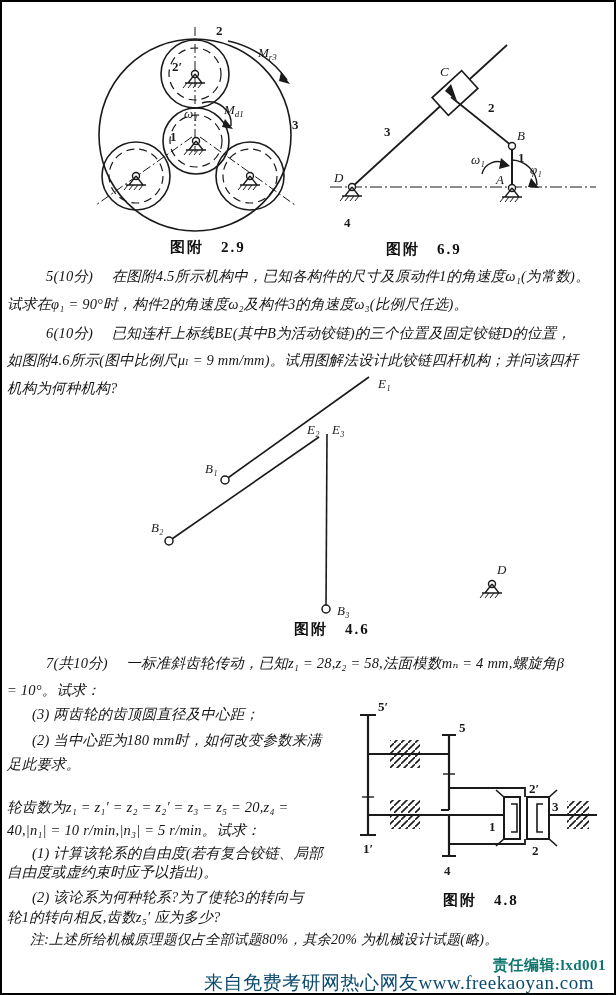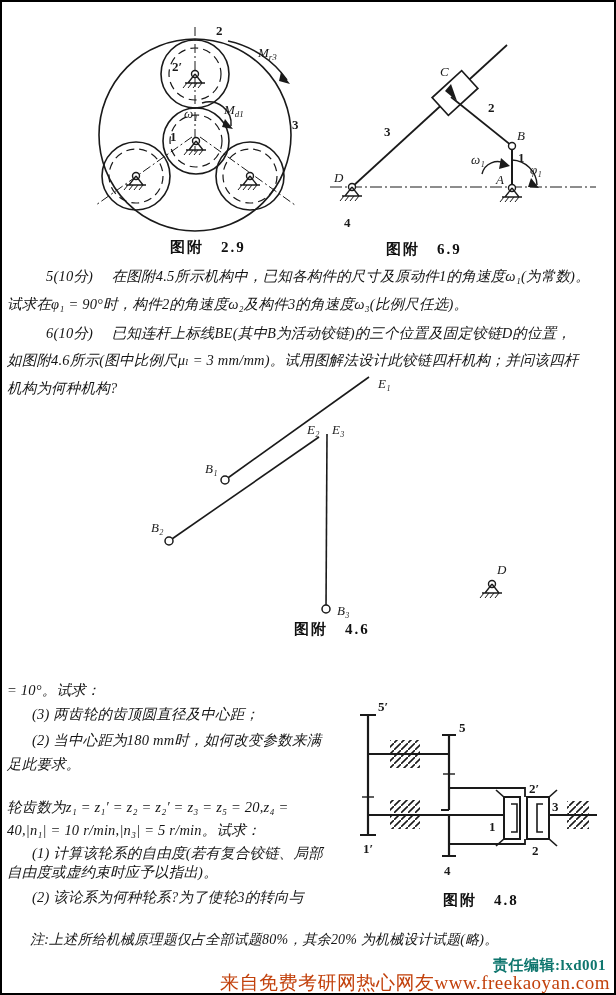--- a/index.html
+++ b/index.html
@@ -9,21 +9,21 @@
     font-family:"Liberation Serif","DejaVu Serif",serif;color:#1a1a1a;overflow:hidden;
   }
   .tl{position:absolute;white-space:nowrap;font-size:14.5px;letter-spacing:.2px;color:#151515;font-style:italic;}
   .cap{position:absolute;white-space:nowrap;font-size:15px;font-weight:bold;letter-spacing:2px;color:#111;}
   .fig{position:absolute;}
   .fig text{fill:#1a1a1a;}
   .fl{font-family:"Liberation Serif","DejaVu Serif",serif;font-style:italic;font-size:13px;}
   .fd{font-family:"Liberation Serif","DejaVu Serif",serif;font-weight:bold;font-size:13px;}
   .sub{font-size:9px;}
   .editor{position:absolute;right:8px;top:954px;font-size:15px;font-weight:bold;color:#0f766e;letter-spacing:.5px;}
-  .watermark{position:absolute;right:4px;top:968px;font-size:19px;color:#c2410c;letter-spacing:.5px;white-space:nowrap;}
+  .watermark{position:absolute;right:20px;top:968px;font-size:19px;color:#0c4a6e;letter-spacing:.5px;white-space:nowrap;}
 </style>
 </head>
 <body>
 
 <div class="page">
 
   <svg class="fig" style="left:80px;top:15px" width="235" height="232" viewBox="0 0 235 232">
     <defs>
       <g id="pv">
         <circle cx="0" cy="0" r="3.5" fill="#fff" stroke="#1a1a1a" stroke-width="1.4"></circle>
@@ -92,50 +92,52 @@
     <text class="fd" x="60" y="116">3</text>
     <text class="fd" x="20" y="207">4</text>
     <text class="fl" x="147" y="144" font-size="10">ω₁</text>
     <text class="fl" x="206" y="154" font-size="10">φ₁</text>
   </svg>
   <div class="cap" style="left:384px;top:238px">图附　6.9</div>
 
   <div class="tl" style="left:44px;top:265px">5(10分)　 在图附4.5所示机构中，已知各构件的尺寸及原动件1的角速度ω₁(为常数)。</div>
   <div class="tl" style="left:5px;top:293px">试求在φ₁ = 90°时，构件2的角速度ω₂及构件3的角速度ω₃(比例尺任选)。</div>
   <div class="tl" style="left:44px;top:322px">6(10分)　 已知连杆上标线BE(其中B为活动铰链)的三个位置及固定铰链D的位置，</div>
-  <div class="tl" style="left:5px;top:349px">如图附4.6所示(图中比例尺μₗ = 3 mm/mm)。试用图解法设计此铰链四杆机构；并问该四杆</div>
+  <div class="tl" style="left:5px;top:349px">如图附4.6所示(图中比例尺μₗ = 9 mm/mm)。试用图解法设计此铰链四杆机构；并问该四杆</div>
   <div class="tl" style="left:5px;top:377px">机构为何种机构?</div>
 
   <svg class="fig" style="left:135px;top:372px" width="390" height="260" viewBox="0 0 390 260">
     <line x1="88" y1="106" x2="232" y2="3" stroke="#1a1a1a" stroke-width="1.6"></line>
     <line x1="32" y1="167" x2="182" y2="63" stroke="#1a1a1a" stroke-width="1.6"></line>
     <line x1="190" y1="60" x2="189" y2="235" stroke="#1a1a1a" stroke-width="1.6"></line>
     <circle cx="88" cy="106" r="4" fill="#fff" stroke="#1a1a1a" stroke-width="1.5"></circle>
     <circle cx="32" cy="167" r="4" fill="#fff" stroke="#1a1a1a" stroke-width="1.5"></circle>
     <circle cx="189" cy="235" r="4" fill="#fff" stroke="#1a1a1a" stroke-width="1.5"></circle>
     <use href="#pv" x="355" y="210"></use>
     <text class="fl" x="241" y="14">E₁</text>
     <text class="fl" x="170" y="60">E₂</text>
     <text class="fl" x="195" y="60">E₃</text>
     <text class="fl" x="68" y="99">B₁</text>
     <text class="fl" x="14" y="158">B₂</text>
     <text class="fl" x="200" y="241">B₃</text>
     <text class="fl" x="360" y="200">D</text>
   </svg>
   <div class="cap" style="left:292px;top:618px">图附　4.6</div>
 
+  <div class="tl" style="left:44px;top:652px">7(共10分)　 一标准斜齿轮传动，已知z₁ = 28,z₂ = 58,法面模数mₙ = 4 mm,螺旋角β</div>
   <div class="tl" style="left:5px;top:679px">= 10°。试求：</div>
   <div class="tl" style="left:30px;top:703px">(3) 两齿轮的齿顶圆直径及中心距；</div>
   <div class="tl" style="left:30px;top:729px">(2) 当中心距为180 mm时，如何改变参数来满</div>
   <div class="tl" style="left:5px;top:753px">足此要求。</div>
   <div class="tl" style="left:5px;top:796px">轮齿数为z₁ = z₁′ = z₂ = z₂′ = z₃ = z₅ = 20,z₄ =</div>
   <div class="tl" style="left:5px;top:819px">40,|n₁| = 10 r/min,|n₃| = 5 r/min。试求：</div>
   <div class="tl" style="left:30px;top:842px">(1) 计算该轮系的自由度(若有复合铰链、局部</div>
   <div class="tl" style="left:5px;top:861px">自由度或虚约束时应予以指出)。</div>
   <div class="tl" style="left:30px;top:886px">(2) 该论系为何种轮系?为了使轮3的转向与</div>
+  <div class="tl" style="left:5px;top:906px">轮1的转向相反,齿数z₅′ 应为多少?</div>
   <div class="tl" style="left:28px;top:929px;font-size:14px">注:上述所给机械原理题仅占全部试题80%，其余20% 为机械设计试题(略)。</div>
 
   <svg class="fig" style="left:343px;top:692px" width="270" height="188" viewBox="0 0 270 188">
     <defs>
       <pattern id="hh" width="7" height="7" patternUnits="userSpaceOnUse">
         <path d="M0 7 L7 0" stroke="#1a1a1a" stroke-width="1.6"></path>
       </pattern>
     </defs>
     <g stroke="#1a1a1a">
       <line x1="23" y1="21" x2="23" y2="141" stroke-width="2.2"></line>

